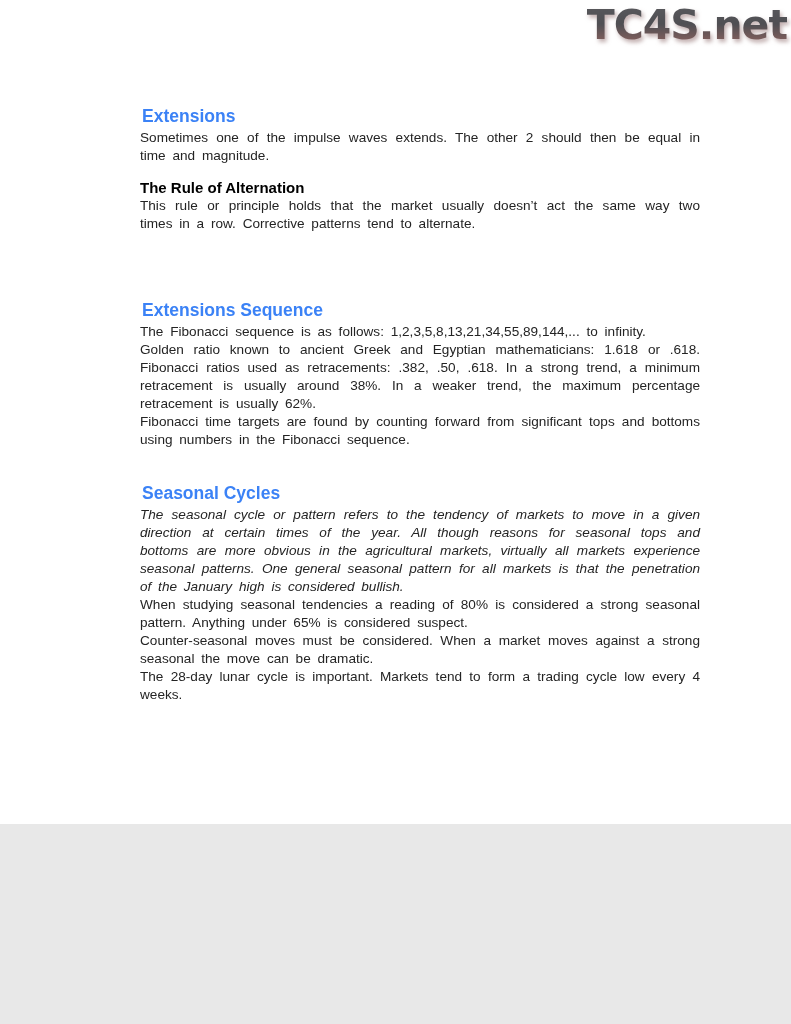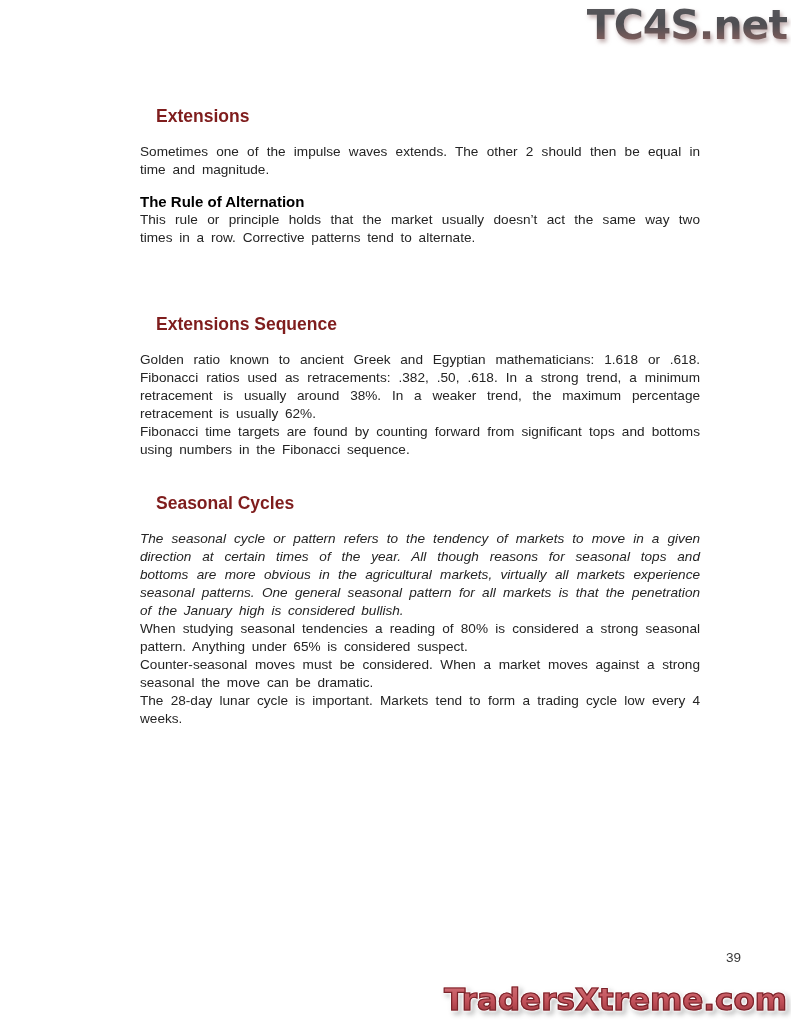--- a/index.html
+++ b/index.html
@@ -1,19 +1,19 @@
 <!DOCTYPE html>
 <html><head>
 <meta charset="utf-8">
 <style>
   html, body { margin: 0; padding: 0; background: #e8e8e8; }
   .page {
     position: relative;
     width: 791px;
-    height: 1024px;
+    height: 824px;
     margin: 0 auto;
     background: #ffffff;
     overflow: hidden;
     font-family: "Liberation Sans", sans-serif;
   }
 
   
   .tc4s-logo {
     position: absolute;
     top: 2px;
@@ -31,25 +31,25 @@
   }
 
   
   .content {
     position: absolute;
     left: 140px;
     top: 0;
     width: 560px;
   }
   .h-blue {
-    margin: 16px;
+    margin: 2px;
     font-size: 17.5px;
     line-height: 21px;
     font-weight: bold;
-    color: #7f1d1d;
+    color: #3b82f6;
   }
   .h-black {
     margin: 0;
     font-size: 15px;
     line-height: 18px;
     font-weight: bold;
     color: #000000;
   }
   .content p {
     margin: 0;
@@ -143,20 +143,21 @@
 
   <div class="content">
 
     <h1 class="h-blue mt-h-ext">Extensions</h1>
     <p class="mt-p1">Sometimes one of the impulse waves extends.  The other 2 should then be equal in time and magnitude.</p>
 
     <h2 class="h-black mt-h-rule">The Rule of Alternation</h2>
     <p class="mt-p2">This rule or principle holds that the market usually doesn’t act the same way two times in a row.  Corrective patterns tend to alternate.</p>
 
     <h1 class="h-blue mt-h-fib">Extensions Sequence</h1>
+    <p class="mt-p3">The Fibonacci sequence is as follows: 1,2,3,5,8,13,21,34,55,89,144,... to infinity.</p>
     <p class="mt-p4">Golden ratio known to ancient Greek and Egyptian mathematicians: 1.618 or .618.  Fibonacci ratios used as retracements: .382, .50, .618.  In a strong trend, a minimum retracement is usually around 38%. In a weaker trend, the maximum percentage retracement is usually 62%.</p>
 
     <p class="mt-p5">Fibonacci time targets are found by counting forward from significant tops and bottoms using numbers in the Fibonacci sequence.</p>
 
     <h1 class="h-blue mt-h-sc">Seasonal Cycles</h1>
     <p class="mt-p6">The seasonal cycle or pattern refers to the tendency of markets to move in a given direction at certain times of the year.  All though reasons for seasonal tops and bottoms are more obvious in the agricultural markets, virtually all markets experience seasonal patterns.  One general seasonal pattern for all markets is that the penetration of the January high is considered bullish.</p>
     <p class="mt-p7">When studying seasonal tendencies a reading of 80% is considered a strong seasonal pattern.  Anything under 65% is considered suspect.</p>
     <p class="mt-p8">Counter-seasonal moves must be considered.  When a market moves against a strong seasonal the move can be dramatic.</p>
     <p class="mt-p9">The 28-day lunar cycle is important.  Markets tend to form a trading cycle low every 4 weeks.</p>
 

